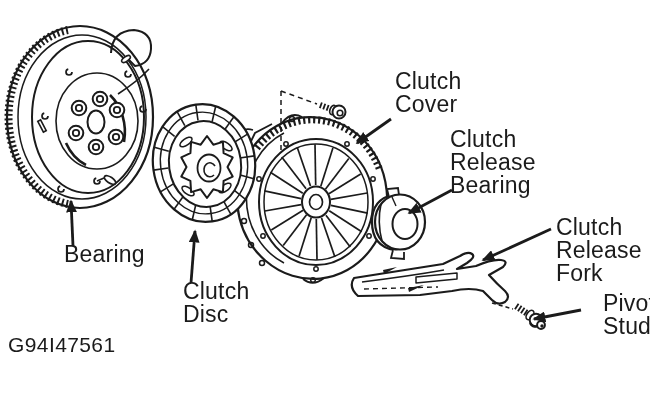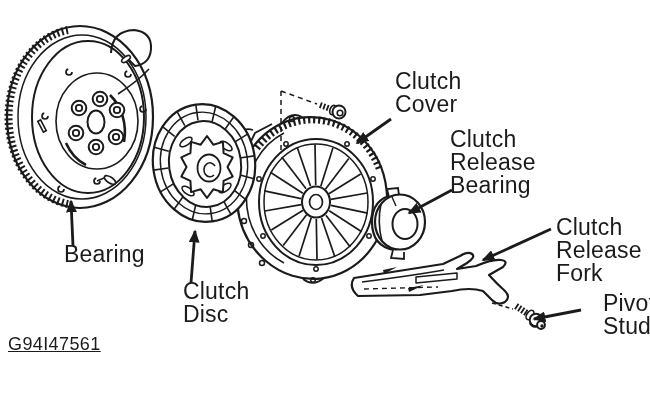--- a/index.html
+++ b/index.html
@@ -19,21 +19,21 @@
   .white { fill:#ffffff; }
   .dark  { fill:var(--ink,#1b1b1b); stroke:none; }
   .label {
     position:absolute;
     font-size:23px;
     line-height:23px;
     letter-spacing:0.2px;
     white-space:pre-line;
     color:var(--ink,#1b1b1b);
   }
-  .ref { font-size:18px; letter-spacing:0.4px;text-decoration:underline; }
+  .ref { font-size:21px; letter-spacing:0.4px; }
 </style>
 </head>
 <body style="--ink: #1b1b1b; --background: #ffffff;">
 
 <div class="stage">
 
 <svg width="650" height="415" viewBox="0 0 650 415">
   <defs>
     <marker id="ah" viewBox="0 0 12 10" refX="10.5" refY="5" markerWidth="13" markerHeight="11" orient="auto" markerUnits="userSpaceOnUse">
       <path class="dark" d="M0 0 L12 5 L0 10 Z"></path>

